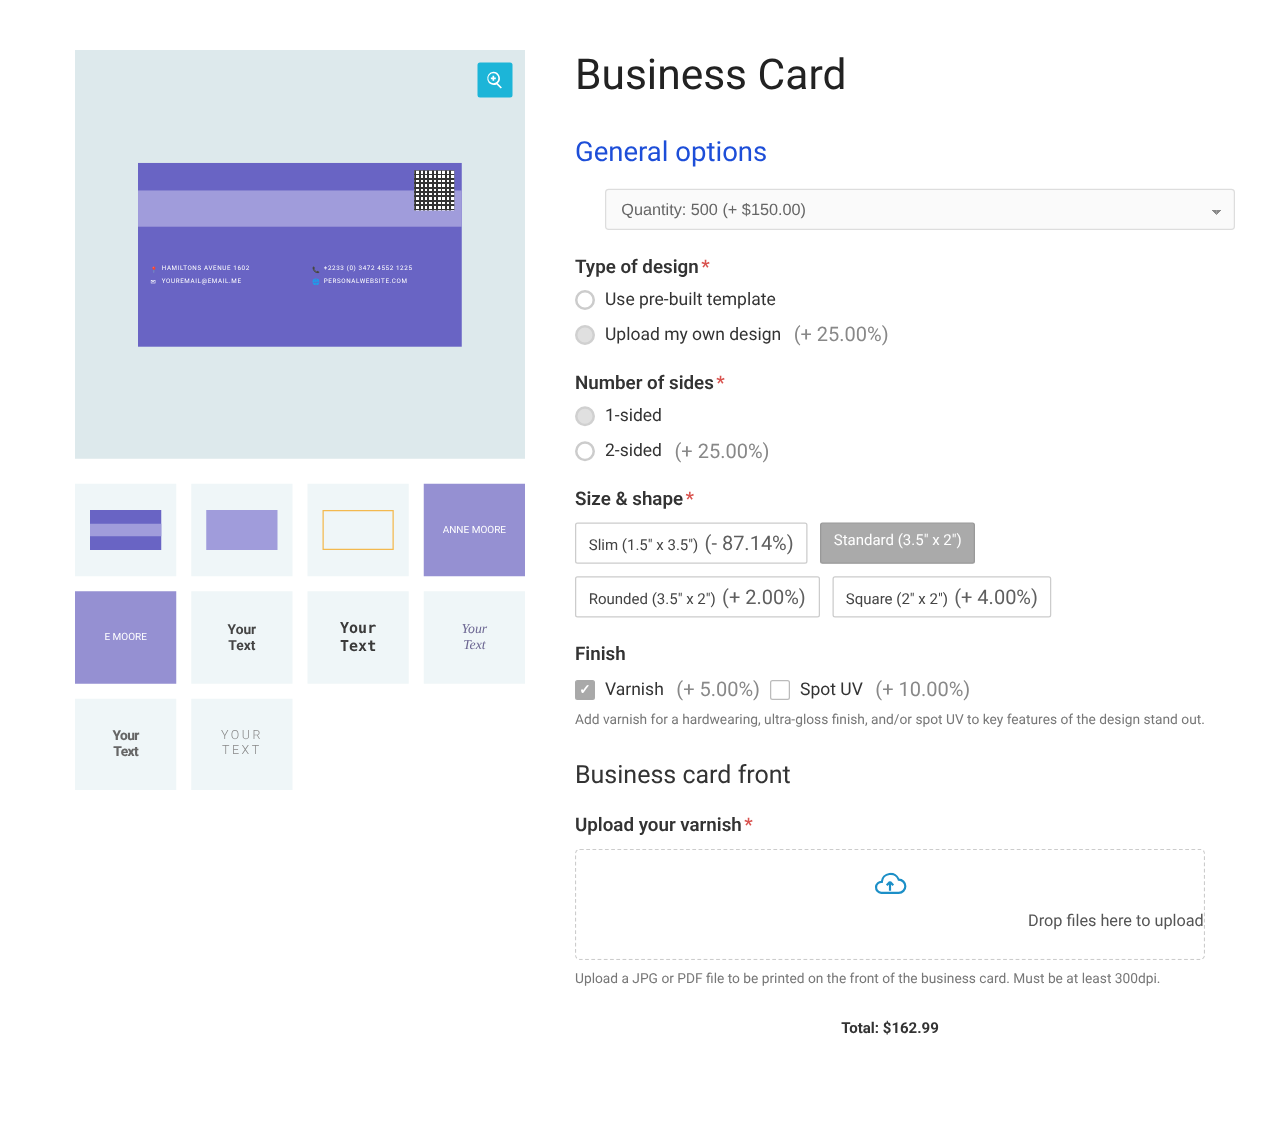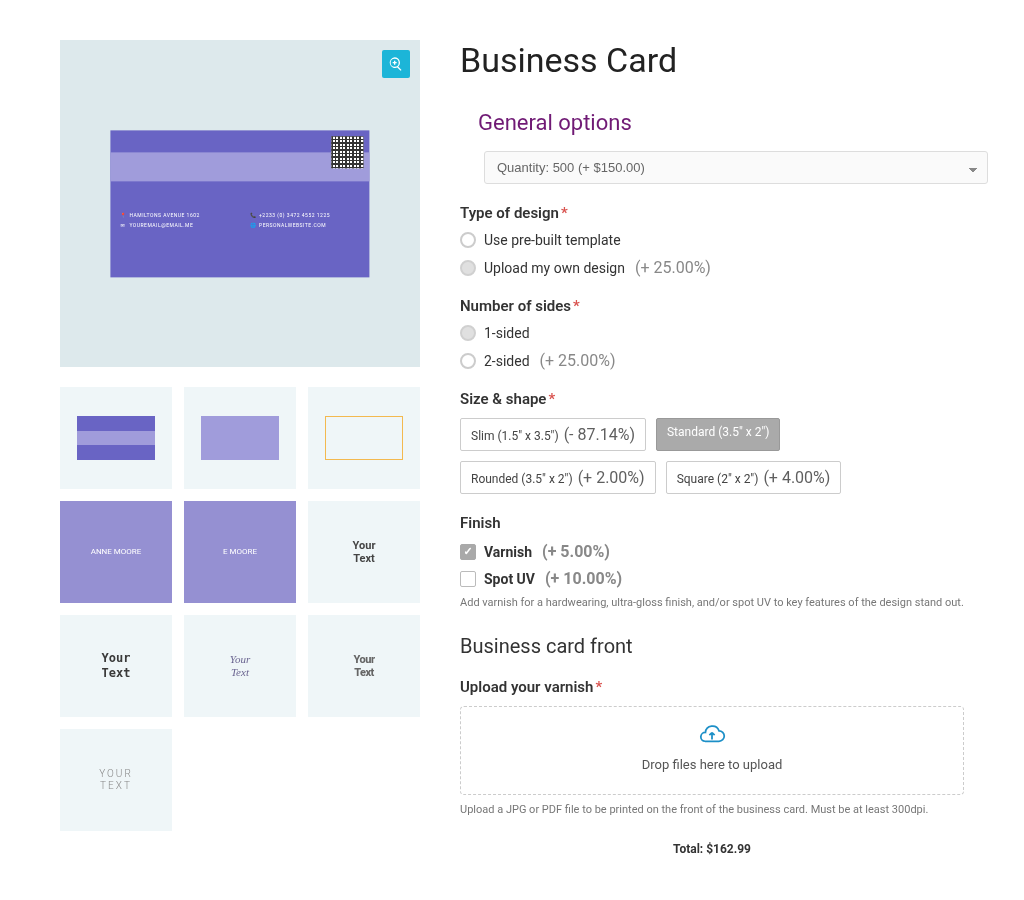--- a/index.html
+++ b/index.html
@@ -72,21 +72,21 @@
     padding: 6px 10px 8px;
     gap: 20px;
   }
   .bizcard-col { flex: 1; }
   .bizcard-row { display: flex; align-items: center; gap: 4px; margin-bottom: 4px; }
   .bizcard-row .dot { width: 5px; height: 5px; display: inline-block; }
 
   
   .thumbs {
     display: grid;
-    grid-template-columns: repeat(3, 1fr);
+    grid-template-columns: repeat(4, 1fr);
     gap: 12px;
     margin-top: 20px;
   }
   .thumb {
     aspect-ratio: 1.1/1;
     background: #eff6f8;
     display: flex;
     align-items: center;
     justify-content: center;
     font-size: 11px;
@@ -110,21 +110,21 @@
     background: transparent;
   }
   .thumb.bold { font-weight: 700; color: #444; }
   .thumb.tech { font-family: monospace; font-weight: 700; color: #3a3a3a; font-size:12px;}
   .thumb.script { font-family: cursive; font-style: italic; color: #6b6591; }
   .thumb.block { font-weight: 800; color: #666; letter-spacing: -0.5px; }
   .thumb.thin { font-weight: 300; letter-spacing: 2px; color: #888; font-size:10px;}
 
   
   h1 { font-size: 34px; font-weight: 400; color: #222; margin-bottom: 28px; }
-  h2 { font-size: 22px; font-weight: 400; color: #701a75; margin: 30px 18px 16px; }
+  h2 { font-size: 22px; font-weight: 400; color: #1d4ed8; margin: 30px 0 16px; }
   h3 { font-size: 20px; font-weight: 400; color: #333; margin: 24px 0 14px; }
 
   .quantity-select {
     width: 100%;
     padding: 8px 12px;
     border: 1px solid #ddd;
     border-radius: 3px;
     background: #fafafa;
     color: #666;
     font-size: 13px;
@@ -159,41 +159,41 @@
     padding: 6px 10px;
     font-size: 12px;
     color: #444;
     background: #fff;
     cursor: pointer;
     border-radius: 2px;
   }
   .pill.selected { background: #aaa; color: #fff; border-color: #999; }
   .pill .adj { color: inherit; opacity: 0.85; }
 
-  .check-list { display: flex; flex-direction: column; gap: 8px; margin-top:4px;font-weight:bold;}
+  .check-list { display: flex; flex-direction: row; gap: 8px; margin-top:4px;}
   .check-item { display: flex; align-items: center; gap: 8px; font-size: 14px; color: #333; cursor: pointer; }
   .checkbox {
     width: 16px; height: 16px; border: 1px solid #bbb; background: #fff;
     display: flex; align-items: center; justify-content: center; flex-shrink:0;
     border-radius: 2px;
   }
   .checkbox.checked { background: #a9a9a9; border-color:#a9a9a9; }
   .checkbox.checked::after { content:"✓"; color:#fff; font-size:11px; font-weight:700; }
 
   .help-text { font-size: 11px; color: #777; margin-top: 8px; line-height:1.3; }
 
   .dropzone {
     border: 1px dashed #ccc;
     border-radius: 4px;
     padding: 18px 0 22px;
     text-align: center;
     margin-top: 6px;
   }
   .dropzone svg { width: 28px; height: 22px; stroke: #1c8fc7; fill:none; stroke-width:2; }
-  .dropzone-text { font-size: 13px; color: #555; margin-top: 6px; }
+  .dropzone-text { font-size: 13px; color: #555; margin-top: 6px; text-align: right; }
 
   .total { font-size: 12px; font-weight: 700; margin: 24px 0 16px; text-align: center; }
 </style>
 </head>
 <body>
 
 <div class="layout">
 
   <div class="left">
     <div class="main-image">

